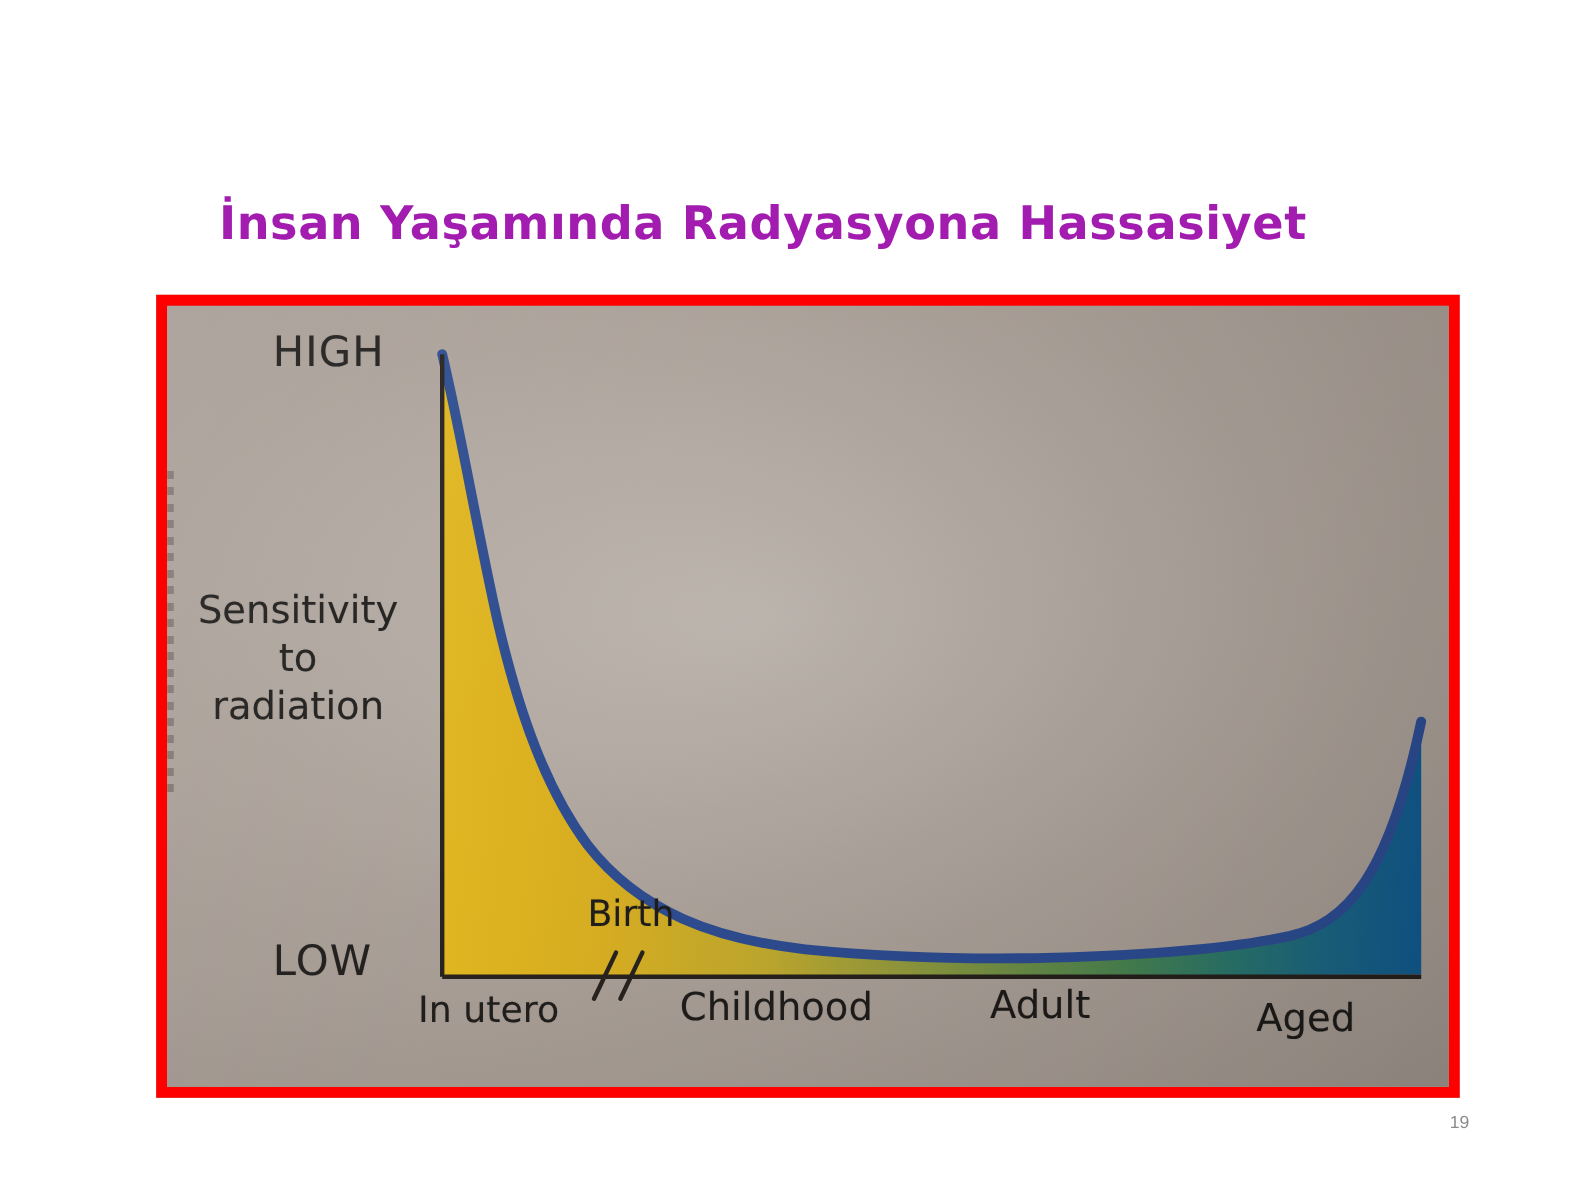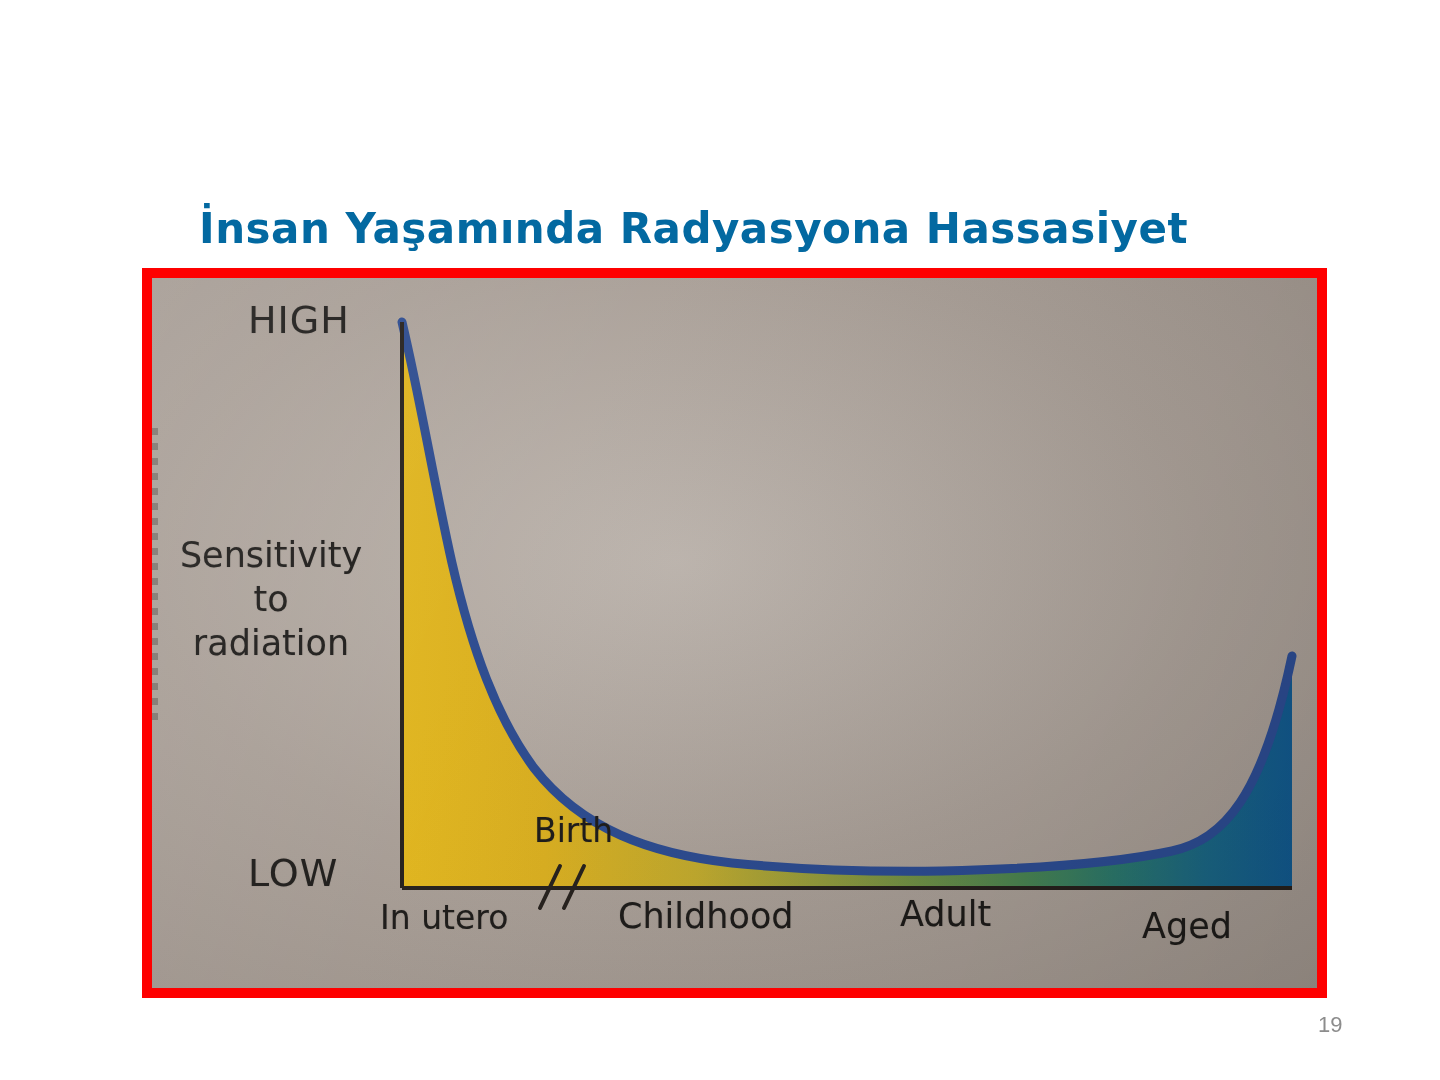--- a/index.html
+++ b/index.html
@@ -18,24 +18,23 @@
   
   .slide-title {
     position: absolute;
     left: 0;
     top: 178px;
     width: 1387px;
     text-align: center;
     font-family: "DejaVu Sans", sans-serif;
     font-size: 42px;
     font-weight: bold;
-    color: #0369a1;
+    color: #a21caf;
     letter-spacing: 0.5px;
     white-space: nowrap;
-    margin-top: 26px;
   }
 
   
   .figure-frame {
     position: absolute;
     left: 142px;
     top: 268px;
     width: 1185px;
     height: 730px;
     border: 10px solid #fe0000;
@@ -135,21 +134,21 @@
     left: 990px;
     top: 628px;
     font-size: 35px;
   }
 
   
   .page-number {
     position: absolute;
     left: 1318px;
     top: 1012px;
-    font-size: 22px;
+    font-size: 16px;
     color: #8c8c8c;
     font-family: "Liberation Sans", sans-serif;
   }
 </style>
 </head>
 <body>
 
 <div class="slide-title">İnsan Yaşamında Radyasyona Hassasiyet</div>
 
 <div class="figure-frame">

